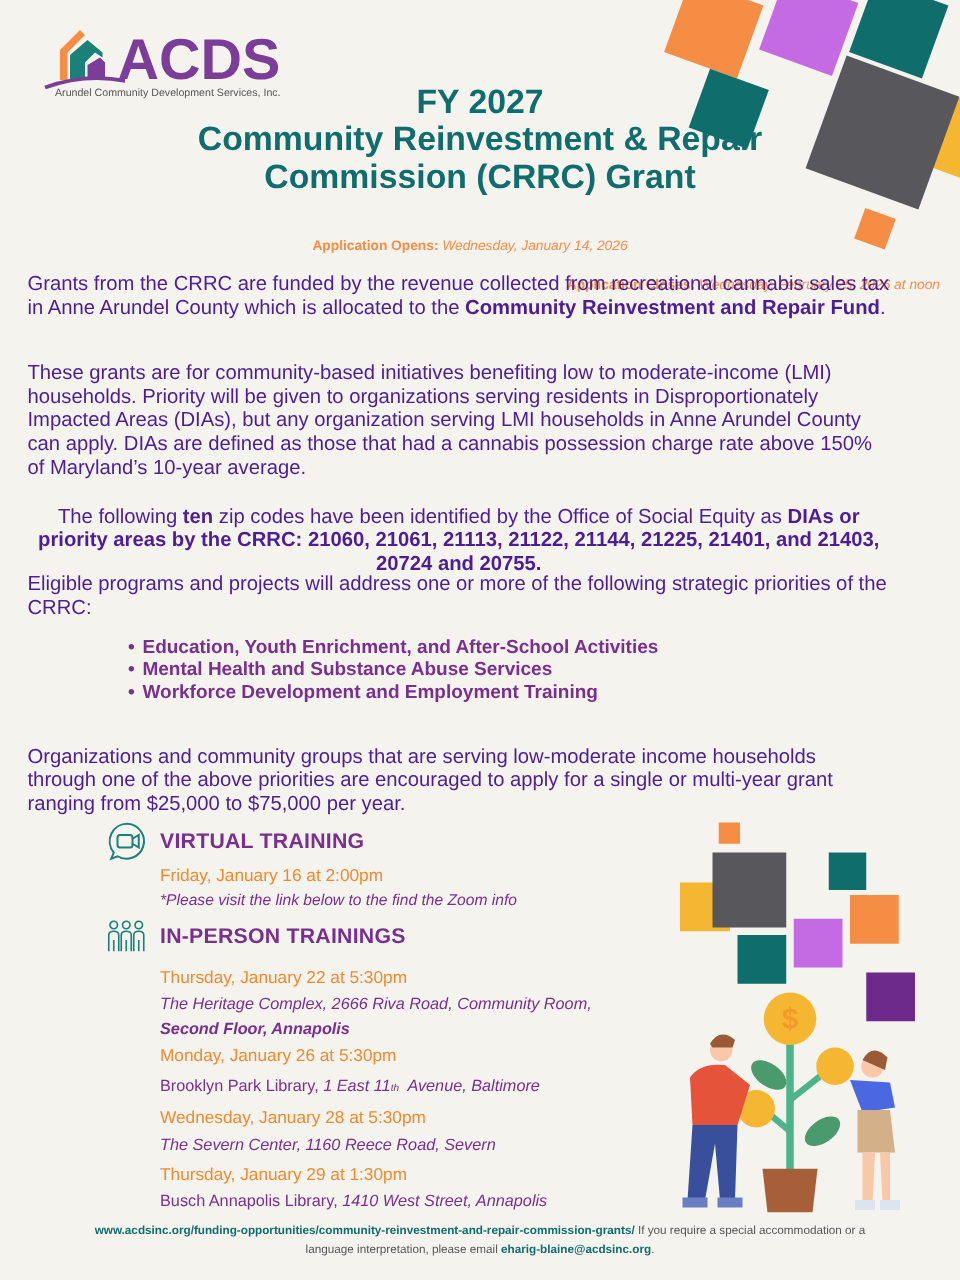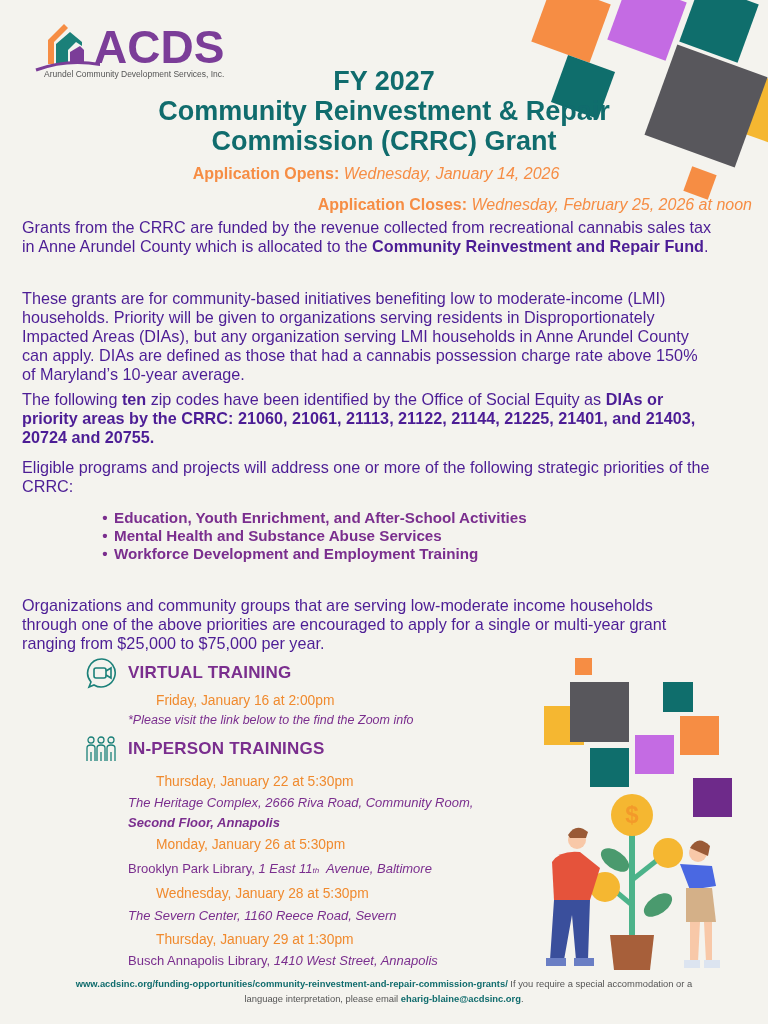--- a/index.html
+++ b/index.html
@@ -24,48 +24,48 @@
     position: absolute; left: 10px; top: 53px; font-size: 8.5px; color: #555;
     white-space: nowrap;
   }
 
   
   .title { left: 0; width: 768px; text-align: center; color: #106c6d; font-weight: bold; }
   #title-fy { top: 66px; font-size: 27px; }
   #title-l1 { top: 96px; font-size: 27px; left: 30px; width: 708px; }
   #title-l2 { top: 126px; font-size: 27px; }
 
-  .dates { left: 0; width: 752px; text-align: center; color: #f68d44; font-size: 16px; }
+  .dates { left: 0; width: 752px; text-align: center; color: #f68d44; font-size: 11px; margin-top: 26px; }
   .dates b { font-weight: bold; }
   .dates i { font-style: italic; }
   #date-open { top: 165px; }
   #date-close { top: 196px; text-align: right; }
 
   .para { left: 22px; width: 690px; font-size: 16.2px; line-height: 19px; color: #4c1d95; }
   .para b { font-weight: bold; }
   #p1 { top: 218px; }
   #p2 { top: 289px; }
-  #p3 { top: 390px; }
+  #p3 { top: 404px; text-align: center; }
   #p4 { top: 458px; }
 
   #priorities { left: 96px; top: 509px; margin: 0; padding: 0; list-style: none; }
   #priorities li { font-size: 15.2px; font-weight: bold; line-height: 18px; color: #7a2e8e; white-space: nowrap; }
   #priorities li::before { content: "\2022"; display: inline-block; width: 18px; text-align: center; }
 
   #p5 { top: 596px; font-size: 16.2px; }
 
   
   .sec-head { font-size: 17px; font-weight: bold; color: #7a2e8e; letter-spacing: 0.2px; }
   #virtual-head { left: 128px; top: 663px; }
   #inperson-head { left: 128px; top: 739px; }
   .icon { position: absolute; }
   #video-icon { left: 85px; top: 656px; width: 34px; height: 34px; }
   #people-icon { left: 85px; top: 735px; width: 32px; height: 28px; }
 
-  .tdate { font-size: 13.8px; color: #f08a2e; white-space: nowrap; margin-left: 28px; }
+  .tdate { font-size: 13.8px; color: #f08a2e; white-space: nowrap; }
   .tloc { font-size: 13px; color: #7a2e8e; white-space: nowrap; }
   .tloc i, .tloc .it { font-style: italic; }
   .l { left: 128px; }
 
   
   #footer { left: 60px; width: 648px; top: 976px; text-align: center; font-size: 9.4px; line-height: 15px; color: #555; }
   #footer b { color: #106c6d; font-weight: bold; }
 </style>
 </head>
 <body>

